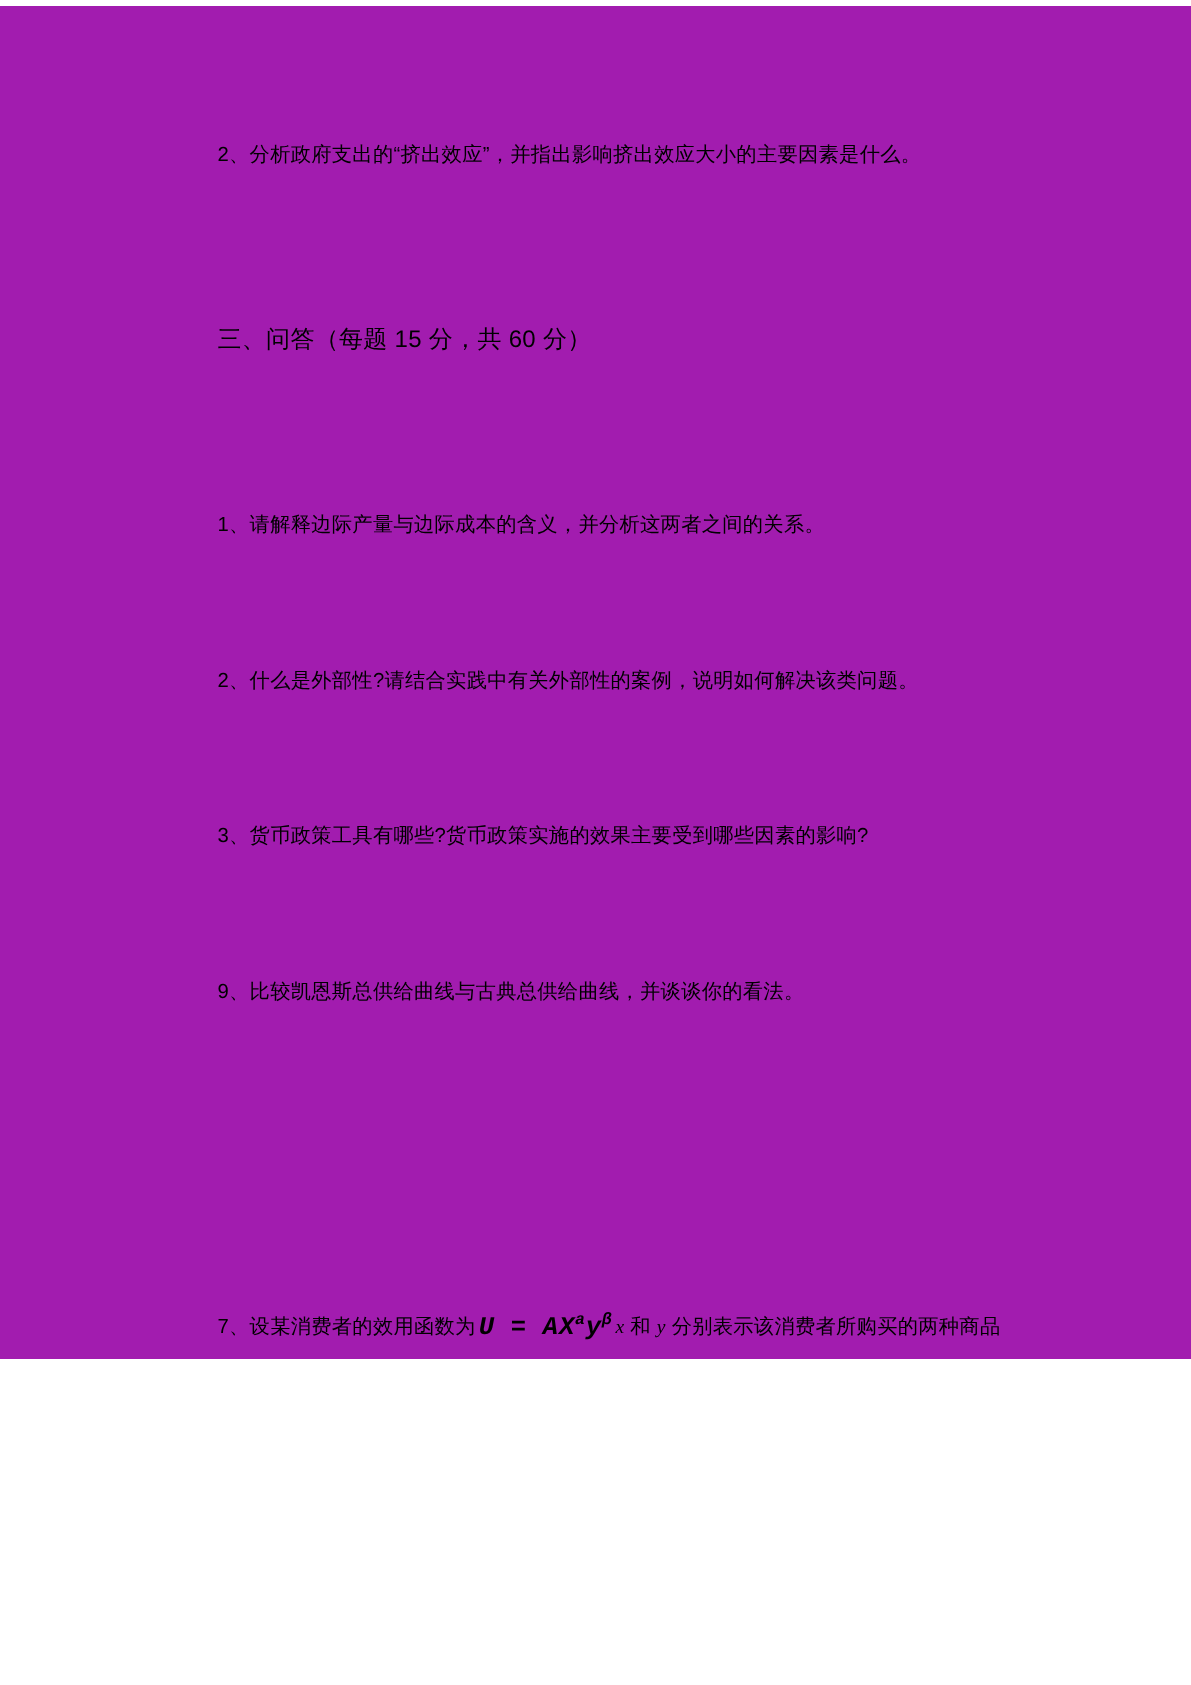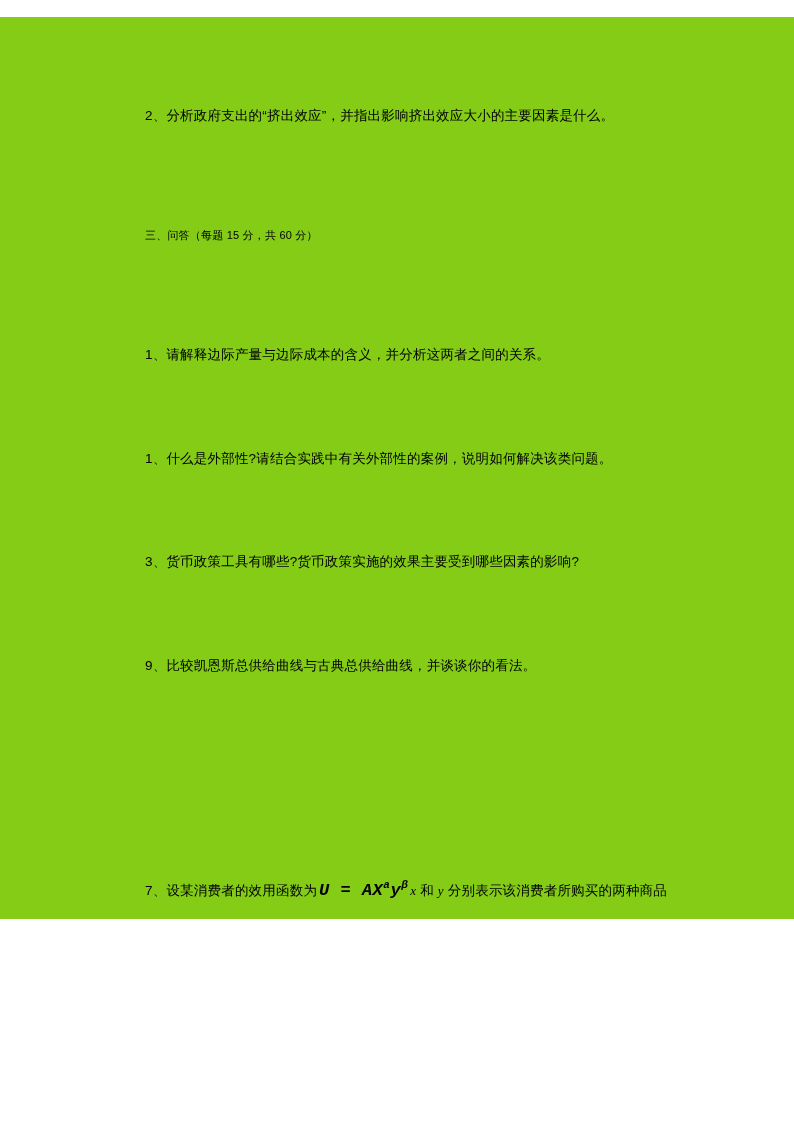--- a/index.html
+++ b/index.html
@@ -11,39 +11,39 @@
     width: 794px;
     height: 1123px;
     font-family: "Liberation Sans", sans-serif;
     color: #000000;
     position: relative;
     overflow: hidden;
   }
   .page {
     position: absolute;
     left: 0;
-    top: 17px;
+    top: 4px;
     width: 794px;
     height: 902px;
-    background: #84cc16;
+    background: #a21caf;
   }
   .content {
     position: absolute;
     left: 145px;
     top: 88px;
     width: 540px;
   }
   .para {
     font-size: 13.5px;
     line-height: 1.6;
     letter-spacing: 0.2px;
     white-space: nowrap;
   }
   .sec-head {
-    font-size: 11px;
+    font-size: 16px;
     line-height: 1.6;
     letter-spacing: 0.2px;
     white-space: nowrap;
   }
   .gap-xl { height: 100px; }
   .gap-lg { height: 82px; }
   .formula {
     font-family: Liberation Mono, monospace;
     font-weight: bold;
     font-style: italic;
@@ -80,21 +80,21 @@
     <div class="gap-xl"></div>
 
     <div class="sec-head">三、问答（每题 15 分，共 60 分）</div>
 
     <div class="gap-xl"></div>
 
     <div class="para">1、请解释边际产量与边际成本的含义，并分析这两者之间的关系。</div>
 
     <div class="gap-lg"></div>
 
-    <div class="para">1、什么是外部性?请结合实践中有关外部性的案例，说明如何解决该类问题。</div>
+    <div class="para">2、什么是外部性?请结合实践中有关外部性的案例，说明如何解决该类问题。</div>
 
     <div class="gap-lg"></div>
 
     <div class="para">3、货币政策工具有哪些?货币政策实施的效果主要受到哪些因素的影响?</div>
 
     <div class="gap-lg"></div>
 
     <div class="para">9、比较凯恩斯总供给曲线与古典总供给曲线，并谈谈你的看法。</div>
 
     <div class="gap-xl"></div>

